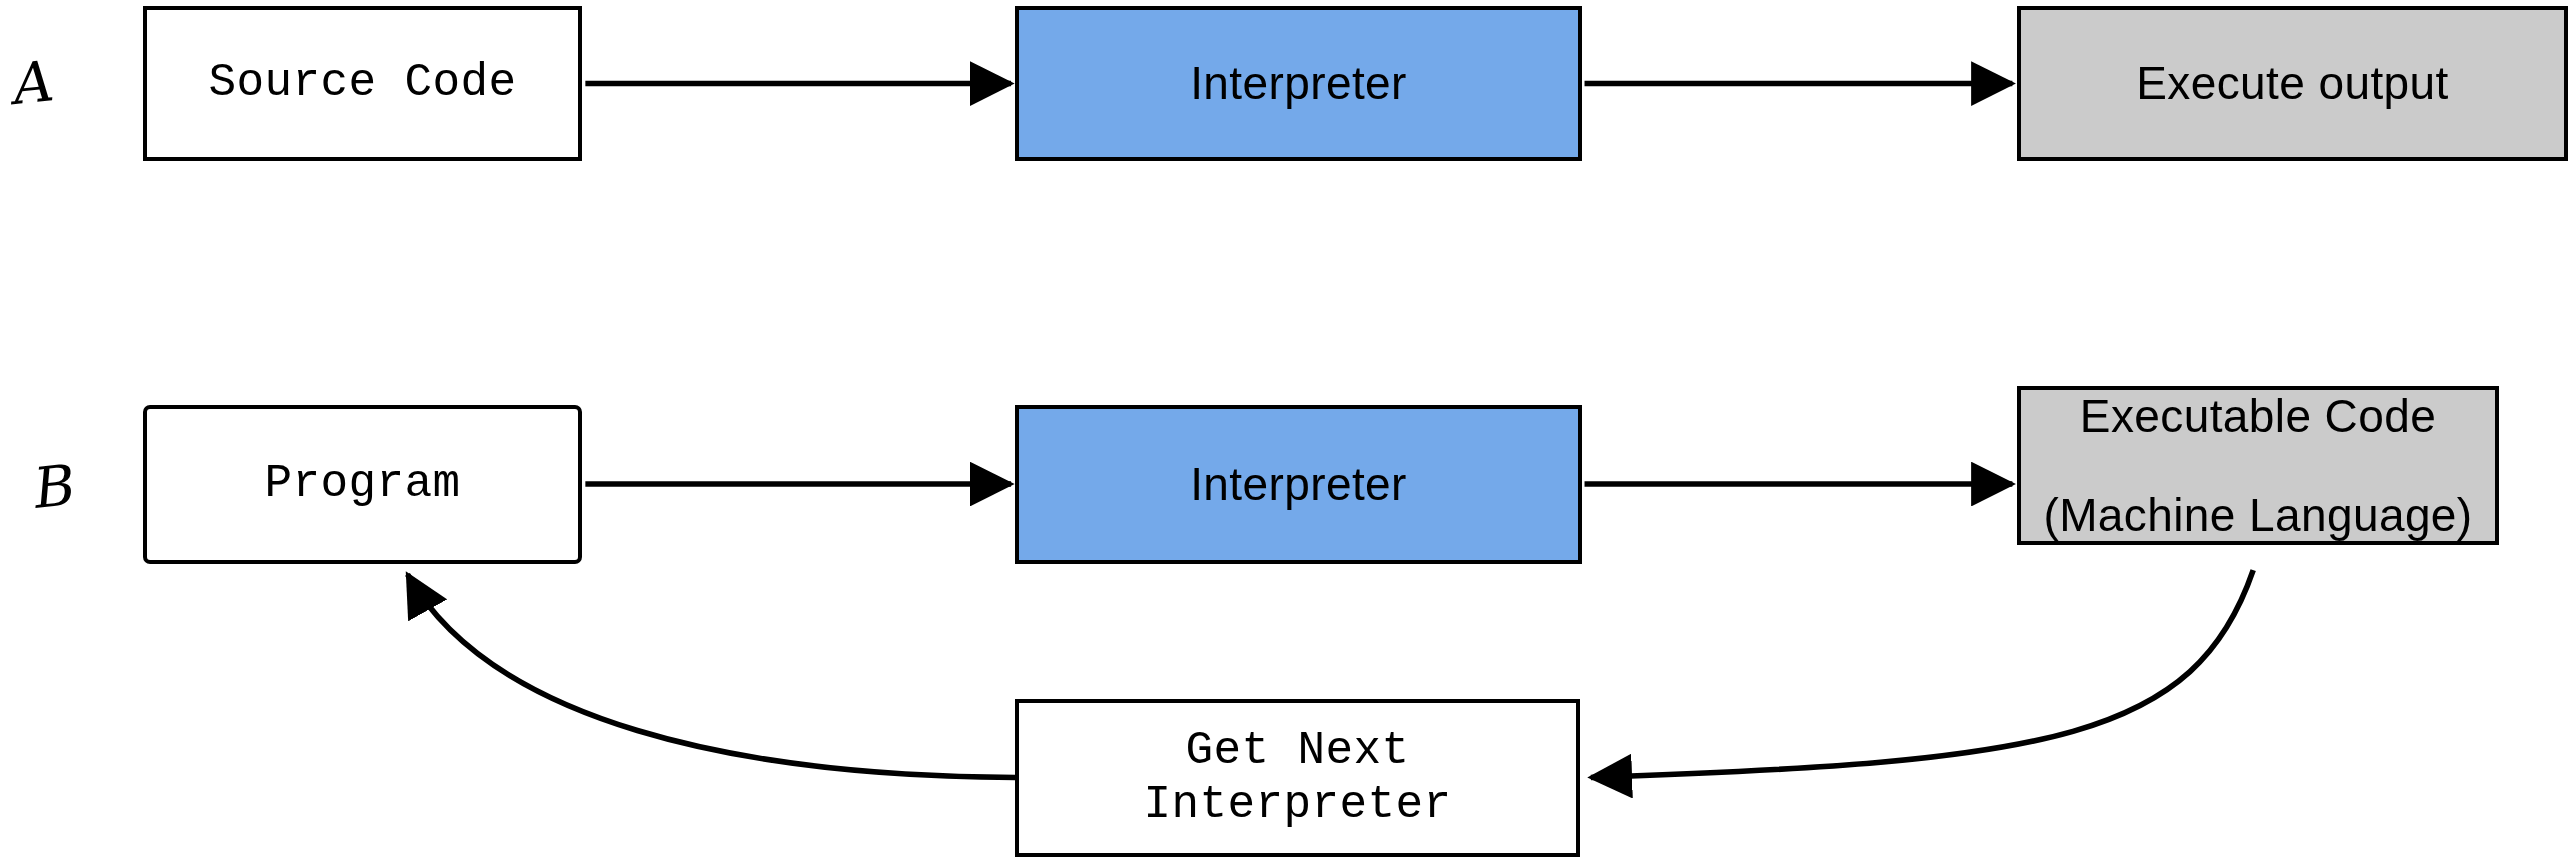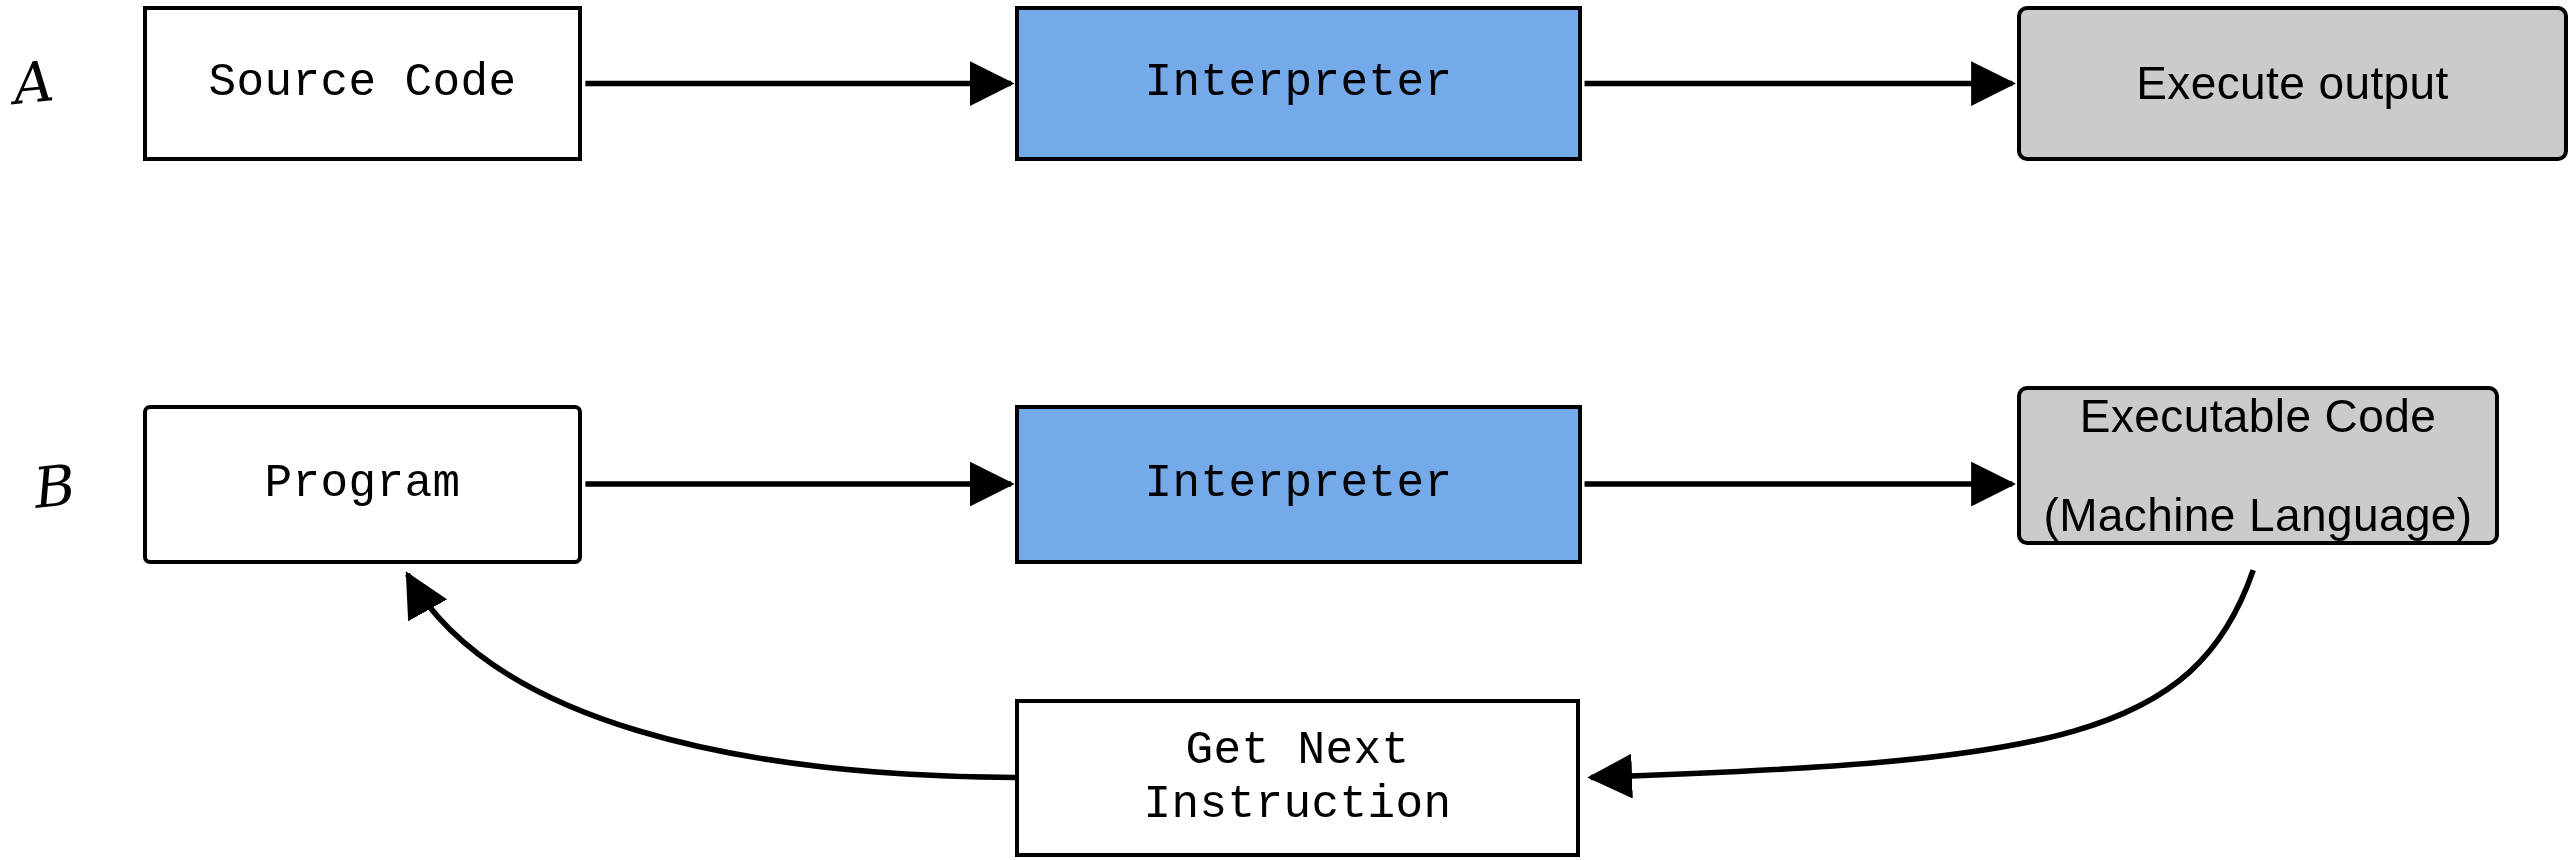--- a/index.html
+++ b/index.html
@@ -14,22 +14,22 @@
   .node{
     position:absolute;box-sizing:border-box;
     border:4.9px solid var(--line-color,#000000);
     display:flex;flex-direction:column;align-items:center;justify-content:center;
     text-align:center;
     font-size:46px;line-height:1.18;
     color:var(--text-color,#000000);
     letter-spacing:0.4px;
   }
   .node.plain{background:var(--plain-fill,#ffffff);font-family:Liberation Mono, monospace;}
-  .node.blue{background:var(--interpreter-fill,#74A9EA);font-family:Liberation Mono, monospace;}
-  .node.gray{background:var(--output-fill,#CBCBCB);border-radius:10px;}
+  .node.blue{background:var(--interpreter-fill,#74A9EA);}
+  .node.gray{background:var(--output-fill,#CBCBCB);}
   .rowlabel{
     position:absolute;
     font-family:"DejaVu Serif",serif;
     font-style:italic;
     font-size:56px;
     color:var(--text-color,#000000);
     transform:rotate(-6deg);
   }
 </style>
 </head>
@@ -69,17 +69,17 @@
   </div>
   <div class="node blue" style="left:1015px;top:405px;width:567px;height:159px;">
     <span>Interpreter</span>
   </div>
   <div class="node gray" style="left:2017px;top:386px;width:482px;height:159px;gap:45px;">
     <span>Executable Code</span>
     <span>(Machine Language)</span>
   </div>
 
   <div class="node plain" style="left:1015px;top:699px;width:565px;height:158px;">
-    <span>Get Next Instruction</span>
+    <span>Get Next Interpreter</span>
   </div>
 
 </div>
 
 
 </body></html>

